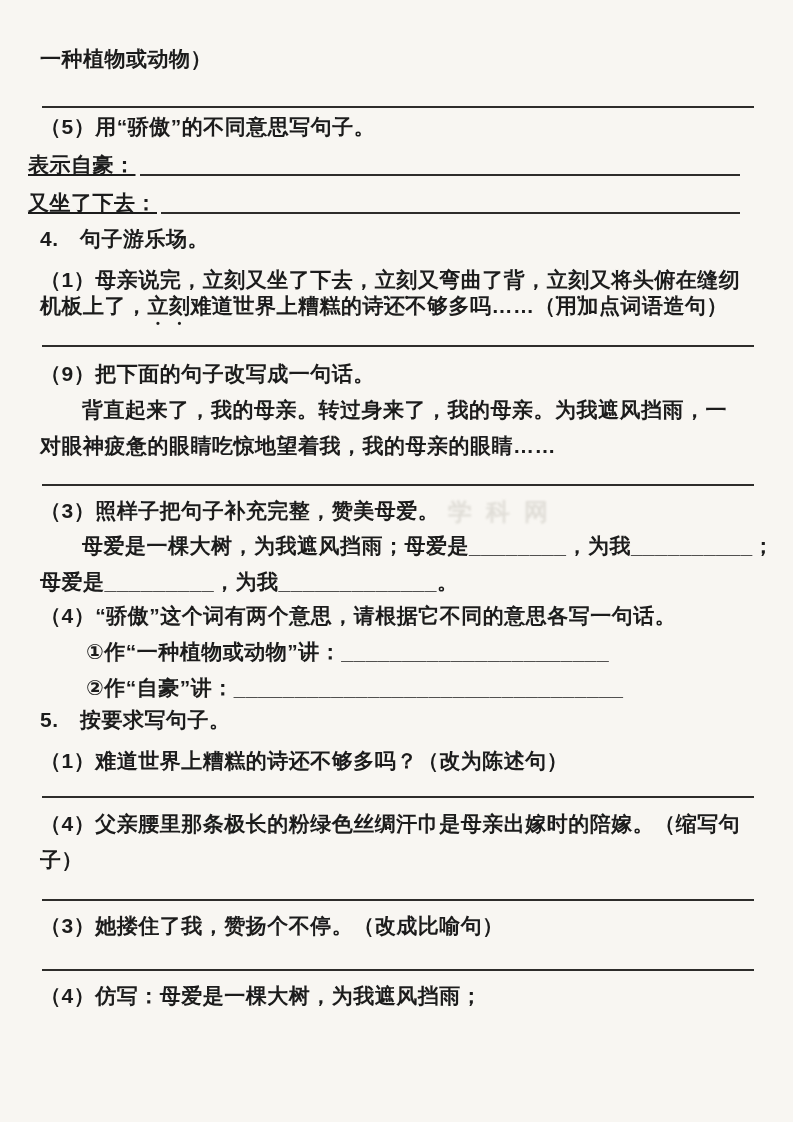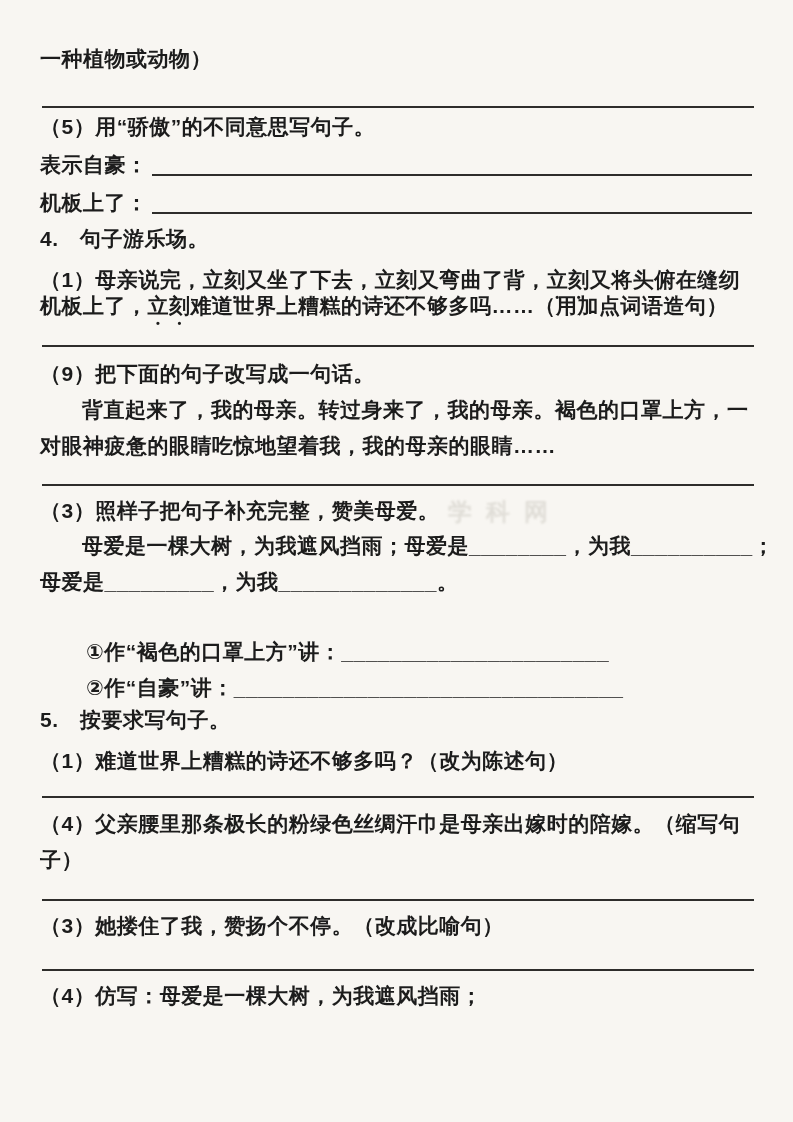--- a/index.html
+++ b/index.html
@@ -28,28 +28,29 @@
   }
   .rule {
     position: absolute;
     left: 42px;
     width: 712px;
     height: 0;
     border-top: 2px solid #2e2d2b;
   }
   .flexrow {
     position: absolute;
-    left: 40px;
+    left: 28px;
     width: 714px;
     display: flex;
     align-items: flex-end;
     font-size: 21px;
     line-height: 30px;
     font-weight: 600;
     letter-spacing: 0.5px;
+    text-decoration: underline;
   }
   .blankfill {
     flex: 1;
     height: 0;
     border-bottom: 2px solid #2e2d2b;
     margin: 0 2px 4px 4px;
   }
   .em {
     -webkit-text-emphasis: filled dot #1c1c1c;
     -webkit-text-emphasis-position: under right;
@@ -79,45 +80,46 @@
   <div class="rule" style="top:106px"></div>
 
   <div class="line" style="top:112px">（5）用“骄傲”的不同意思写句子。</div>
 
   <div class="flexrow" style="top:150px">
     <span>表示自豪：</span>
     <span class="blankfill"></span>
   </div>
 
   <div class="flexrow" style="top:188px">
-    <span>机板上了：</span>
+    <span>又坐了下去：</span>
     <span class="blankfill"></span>
   </div>
 
   <div class="line" style="top:224px">4.　句子游乐场。</div>
 
   <div class="line" style="top:265px"><span>（1）母亲说完，</span><span class="em">立刻</span><span>又坐了下去，</span><span class="em">立刻</span><span>又弯曲了背，</span><span class="em">立刻</span><span>又将头俯在缝纫</span></div>
 
   <div class="line" style="top:291px"><span>机板上了，</span><span class="em">立刻</span><span>难道世界上糟糕的诗还不够多吗……（用加点词语造句）</span></div>
 
   <div class="rule" style="top:345px"></div>
 
   <div class="line" style="top:359px">（9）把下面的句子改写成一句话。</div>
-  <div class="line" style="top:395px; left:82px">背直起来了，我的母亲。转过身来了，我的母亲。褐色的口罩上方，一</div>
+  <div class="line" style="top:395px; left:82px">背直起来了，我的母亲。转过身来了，我的母亲。为我遮风挡雨，一</div>
   <div class="line" style="top:431px">对眼神疲惫的眼睛吃惊地望着我，我的母亲的眼睛……</div>
 
   <div class="rule" style="top:484px"></div>
 
   <div class="line" style="top:496px">（3）照样子把句子补充完整，赞美母爱。</div>
   <div class="watermark">学科网</div>
 
   <div class="line" style="top:531px; left:82px">母爱是一棵大树，为我遮风挡雨；母爱是________，为我__________；</div>
   <div class="line" style="top:567px">母爱是_________，为我_____________。</div>
 
-  <div class="line" style="top:637px; left:86px">①作“褐色的口罩上方”讲：______________________</div>
+  <div class="line" style="top:601px">（4）“骄傲”这个词有两个意思，请根据它不同的意思各写一句话。</div>
+  <div class="line" style="top:637px; left:86px">①作“一种植物或动物”讲：______________________</div>
   <div class="line" style="top:673px; left:86px">②作“自豪”讲：________________________________</div>
 
   <div class="line" style="top:705px">5.　按要求写句子。</div>
   <div class="line" style="top:746px">（1）难道世界上糟糕的诗还不够多吗？（改为陈述句）</div>
 
   <div class="rule" style="top:796px"></div>
 
   <div class="line" style="top:809px">（4）父亲腰里那条极长的粉绿色丝绸汗巾是母亲出嫁时的陪嫁。（缩写句</div>
   <div class="line" style="top:845px">子）</div>
 

